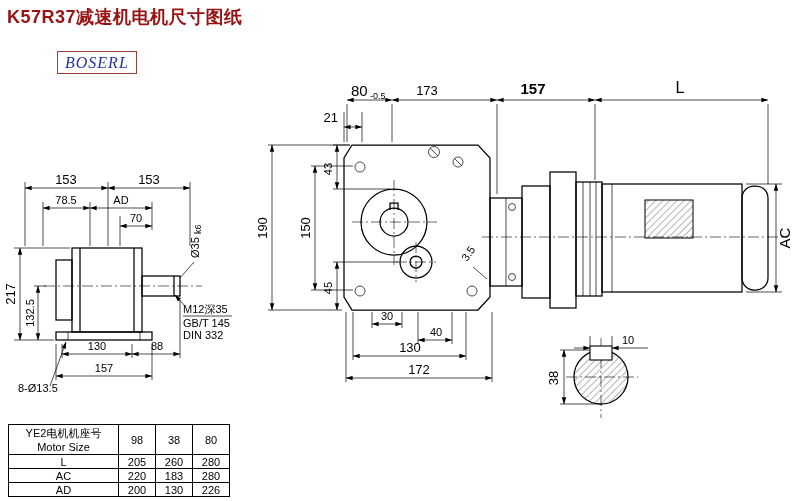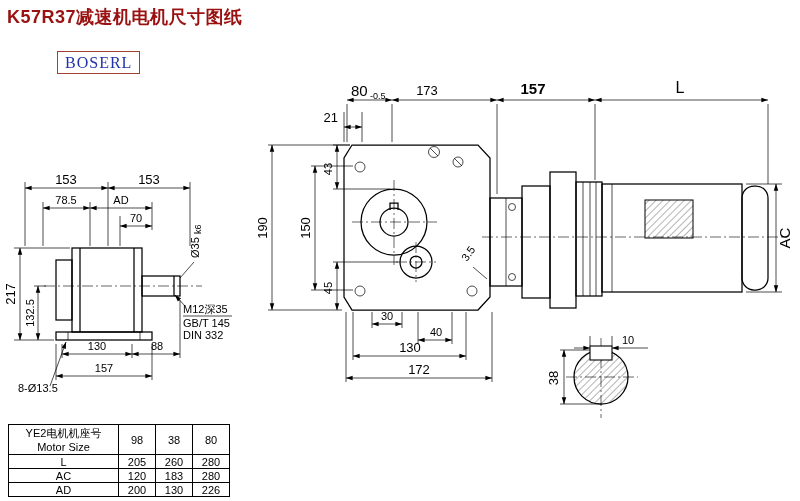--- a/index.html
+++ b/index.html
@@ -1,19 +1,19 @@
 <!DOCTYPE html>
 <html><head>
 <meta charset="utf-8">
 <style>
   * { margin:0; padding:0; box-sizing:border-box; }
   html,body { width:800px; height:501px; }
   body { background:#ffffff; position:relative; font-family:"Liberation Sans", sans-serif; overflow:hidden; color:#000; }
   .title { position:absolute; left:7px; top:5px; font-size:18px; font-weight:bold; color:#991111; letter-spacing:0.5px; font-family:"Liberation Sans", sans-serif; }
-  .brand { position:absolute; left:57px; top:51px; border:1px solid #a04030; padding:0 7px; font-family:"Liberation Serif", serif; font-size:16px; line-height:21px; color:#2233aa; letter-spacing:1px; }
+  .brand { position:absolute; left:57px; top:51px; border:1px solid #a04030; padding:0 7px; font-family:"Liberation Serif", serif; font-size:16px; line-height:21px; color:#2233aa; letter-spacing:1px;font-style:italic; }
   .drawing { position:absolute; left:0; top:70px; }
   svg text { font-family:"Liberation Sans", sans-serif; fill:#000; }
   .o  { fill:none; stroke:#000; stroke-width:1.25; }
   .t  { fill:none; stroke:#000; stroke-width:0.7; }
   .d  { fill:none; stroke:#000; stroke-width:0.7; marker-start:url(#arr); marker-end:url(#arr); }
   .de { fill:none; stroke:#000; stroke-width:0.7; marker-end:url(#arr); }
   .c  { fill:none; stroke:#000; stroke-width:0.6; stroke-dasharray:11 3 2 3; }
   .ts { font-size:11px; }
   .tm { font-size:13px; }
   .tl { font-size:15px; }
@@ -251,21 +251,21 @@
       <td>80</td>
     </tr>
     <tr>
       <td class="c1">L</td>
       <td>205</td>
       <td>260</td>
       <td>280</td>
     </tr>
     <tr>
       <td class="c1">AC</td>
-      <td>120</td>
+      <td>220</td>
       <td>183</td>
       <td>280</td>
     </tr>
     <tr>
       <td class="c1">AD</td>
       <td>200</td>
       <td>130</td>
       <td>226</td>
     </tr>
   </tbody>

